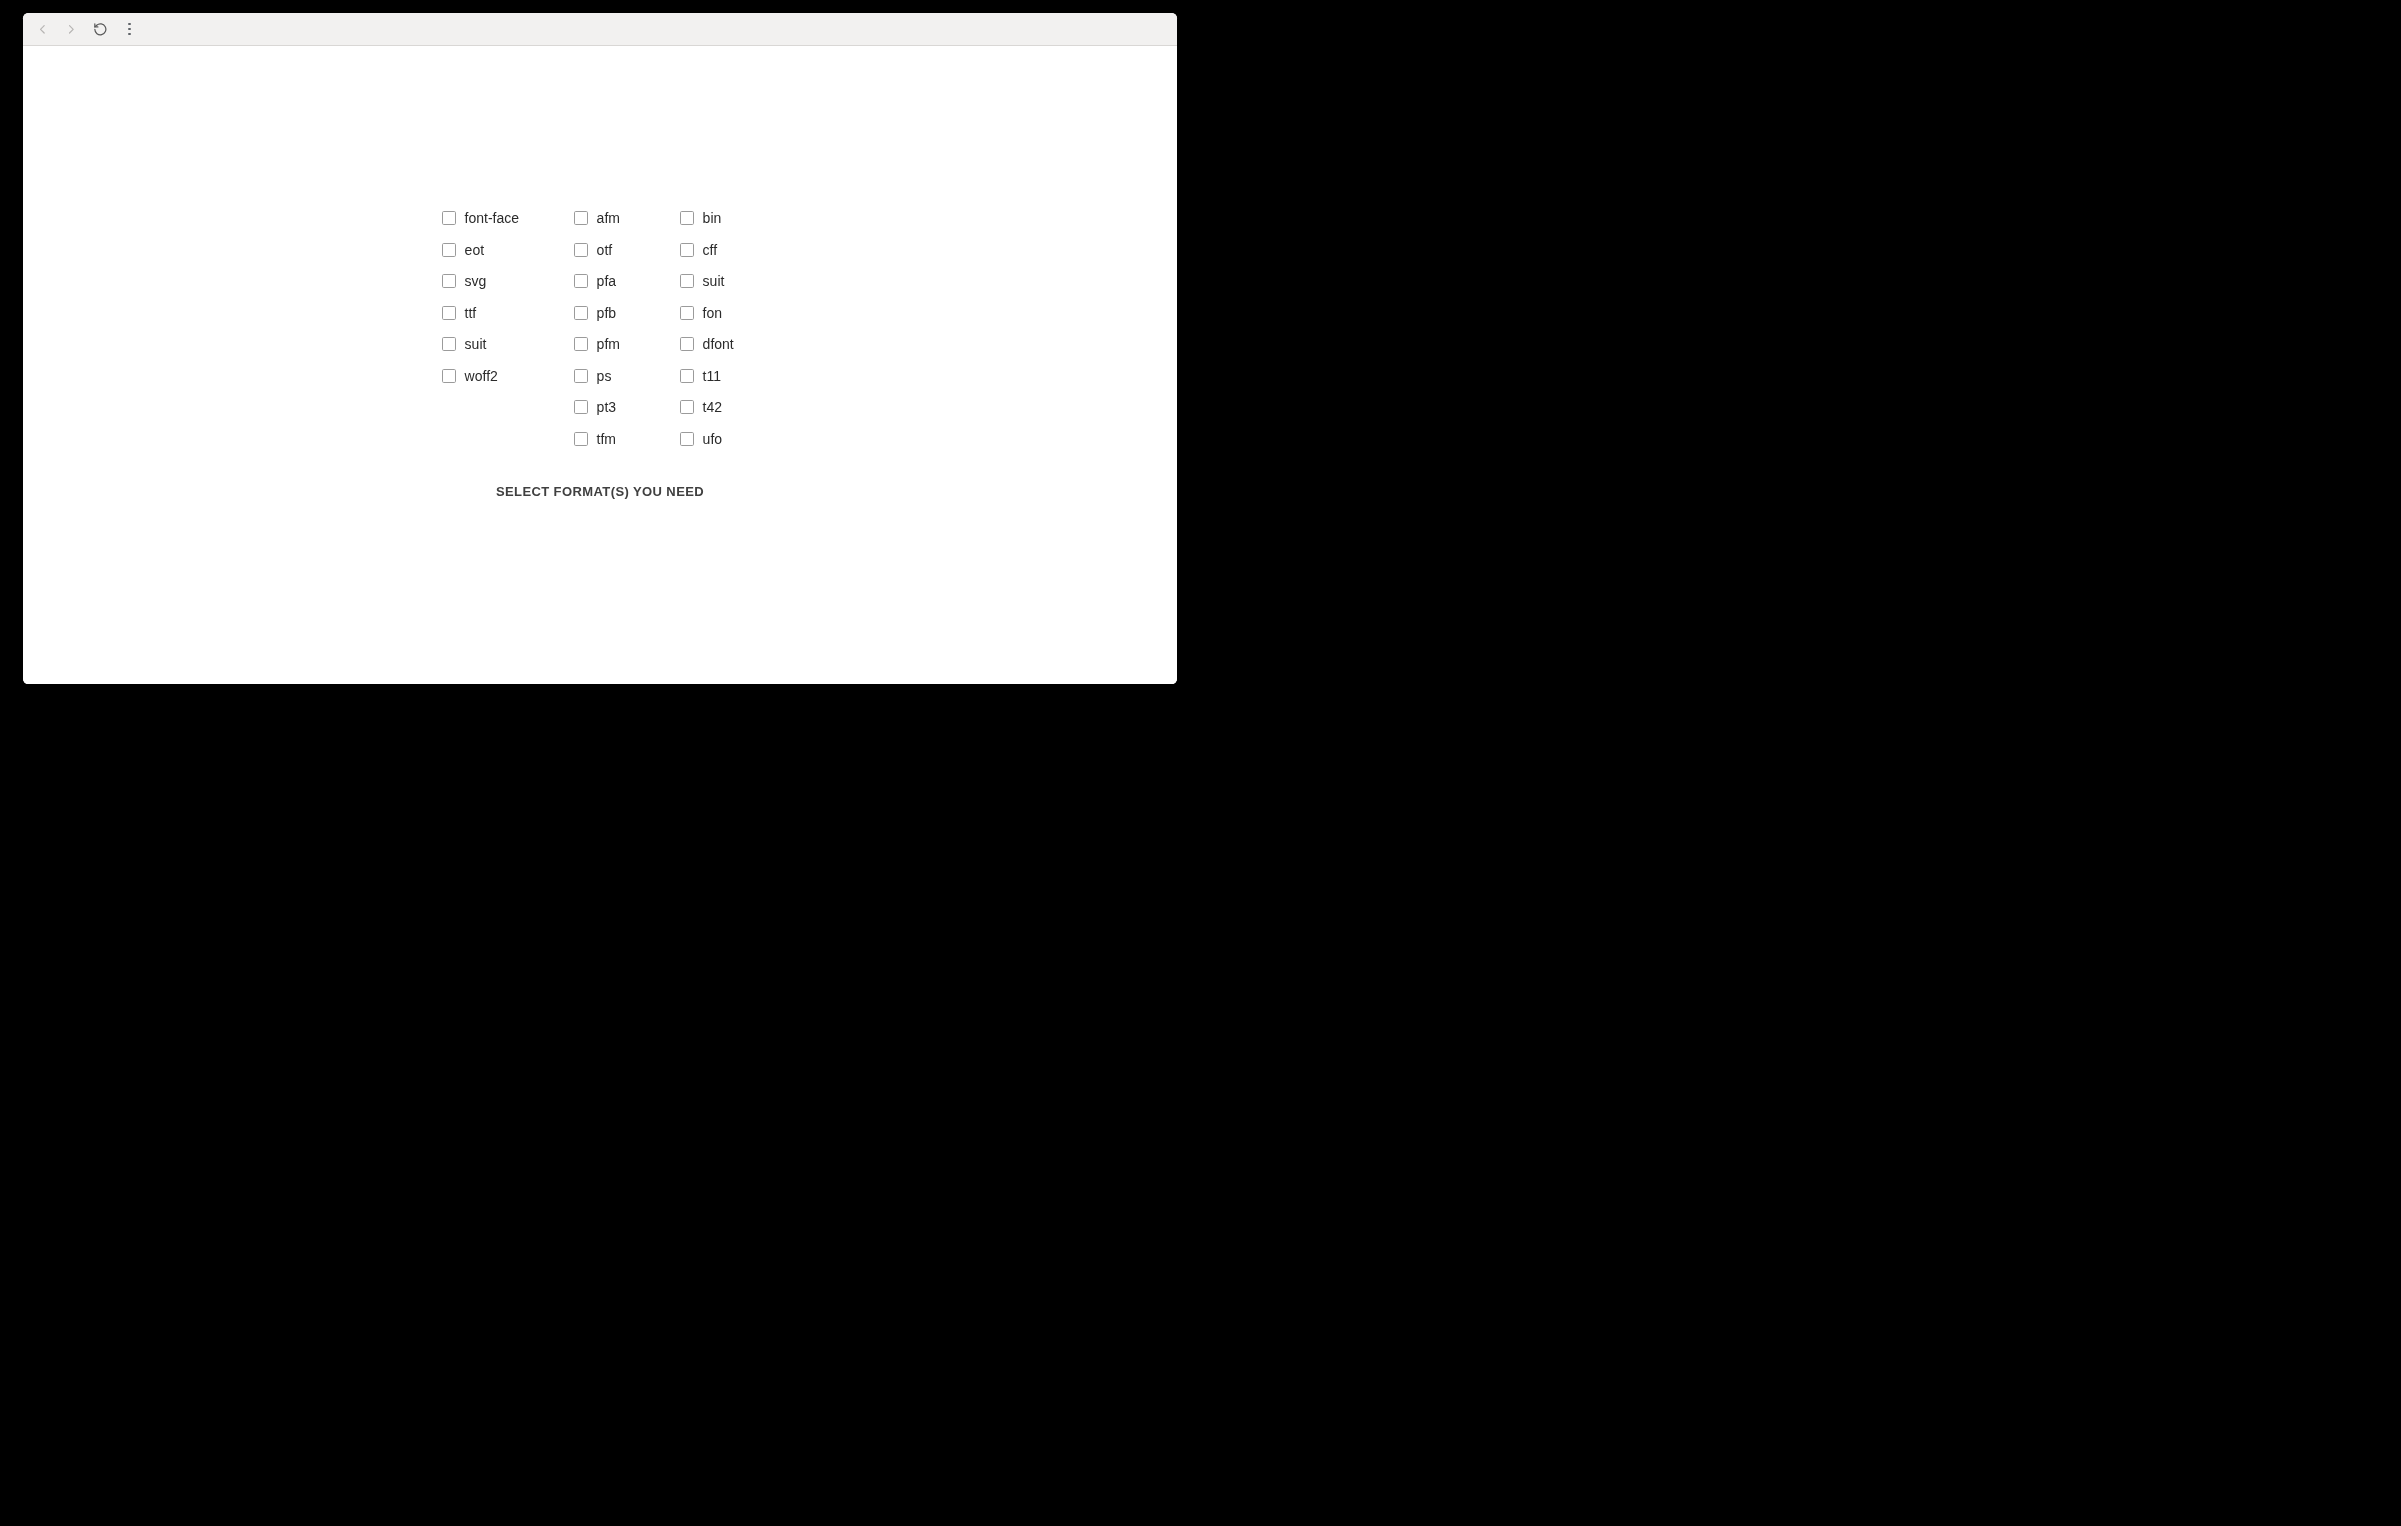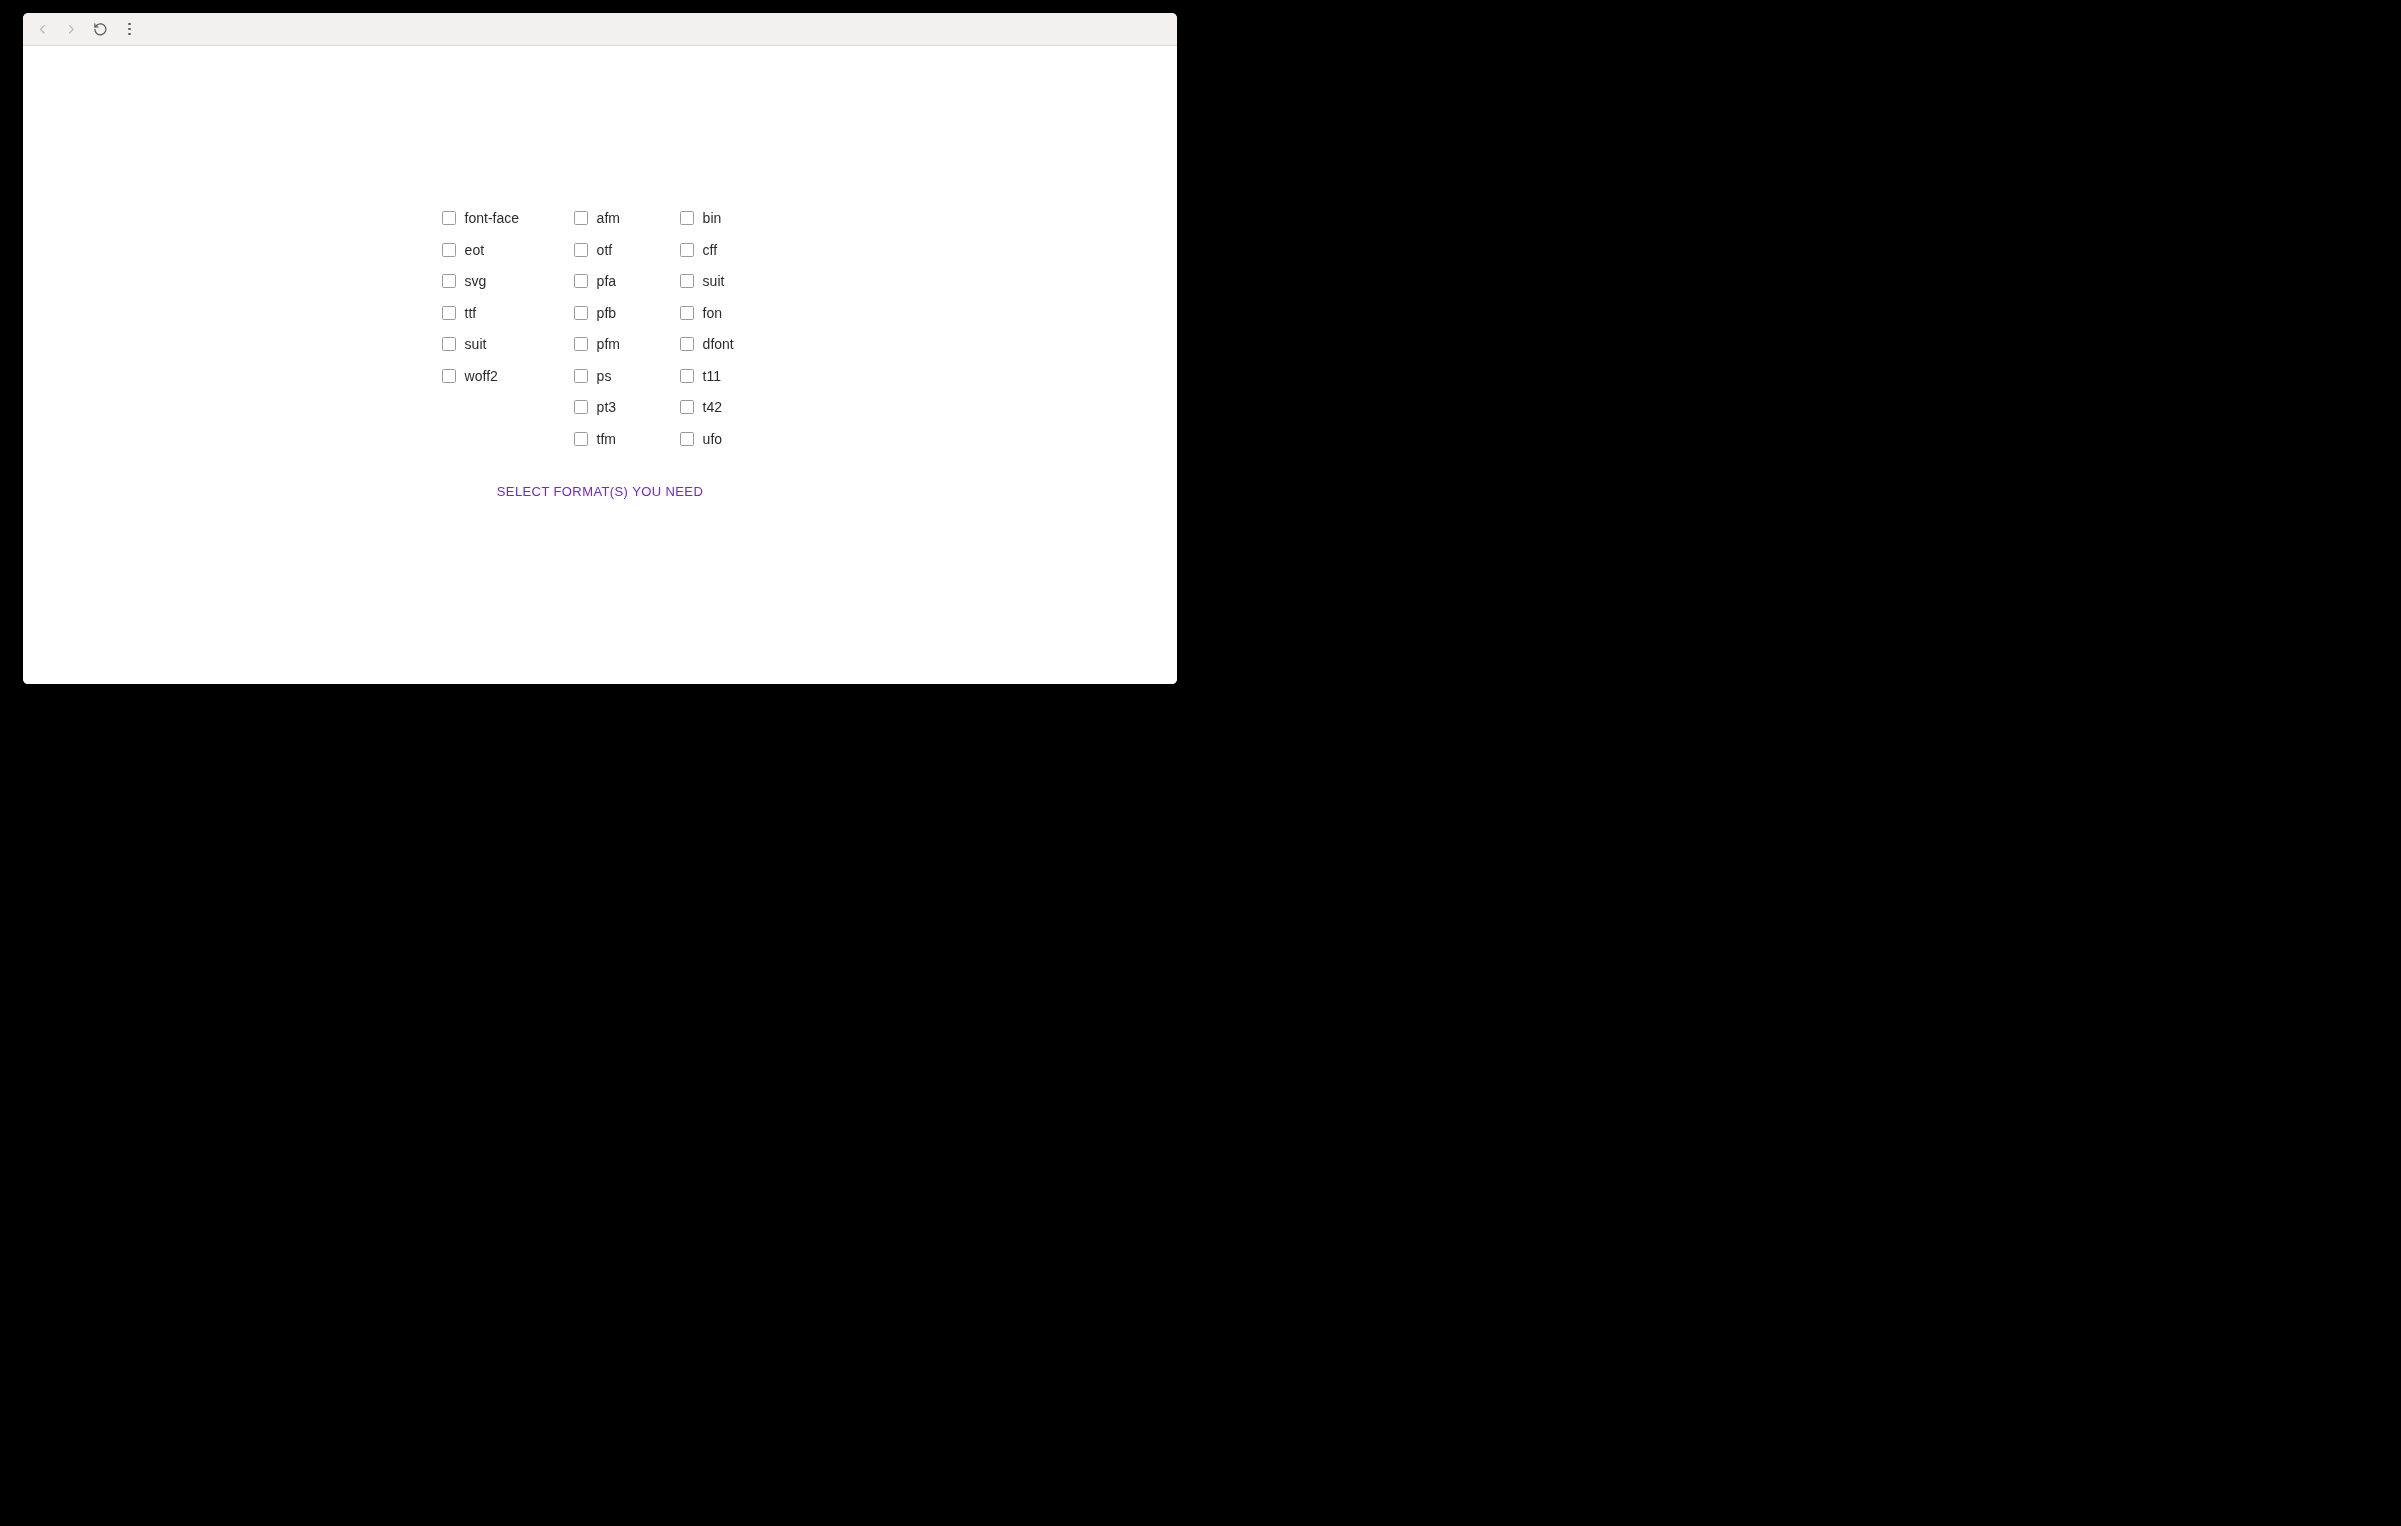--- a/index.html
+++ b/index.html
@@ -169,22 +169,22 @@
     .chk .box {
       width:14px; height:14px; border:1.3px solid #9b9b9b;
       border-radius:1.7px; background:#fff;
       flex-shrink: 0;
     }
     .caption {
       position:absolute;
       left:50%; transform:translateX(-50%);
       top: 438px;
       font-size:13px; letter-spacing:0.4px;
-      color:#6d28d9;
-      font-weight:400;
+      color:#404040;
+      font-weight:700;
     }
   </style>
 </head>
 <body>
 
 <div class="window">
 
 
   <div class="toolbar">
     <div class="tb-btn disabled">

